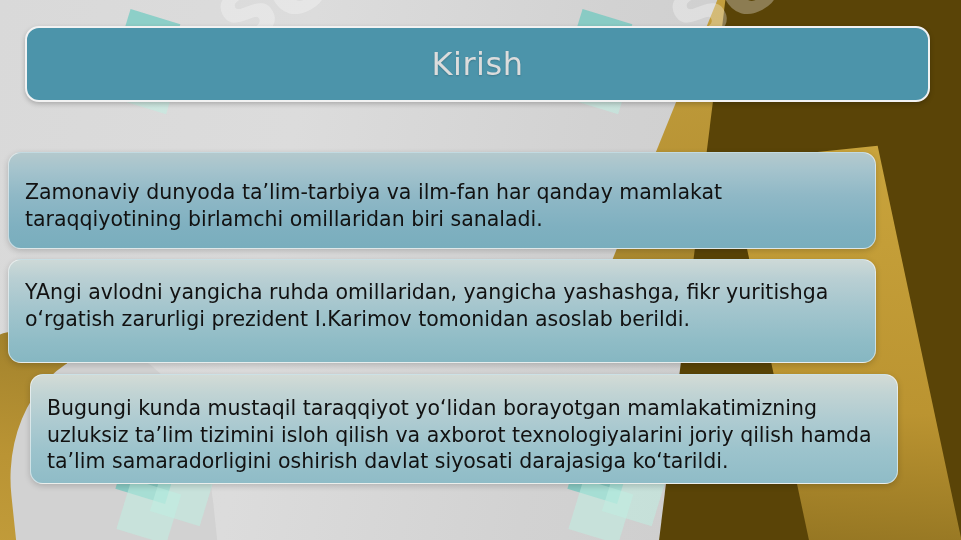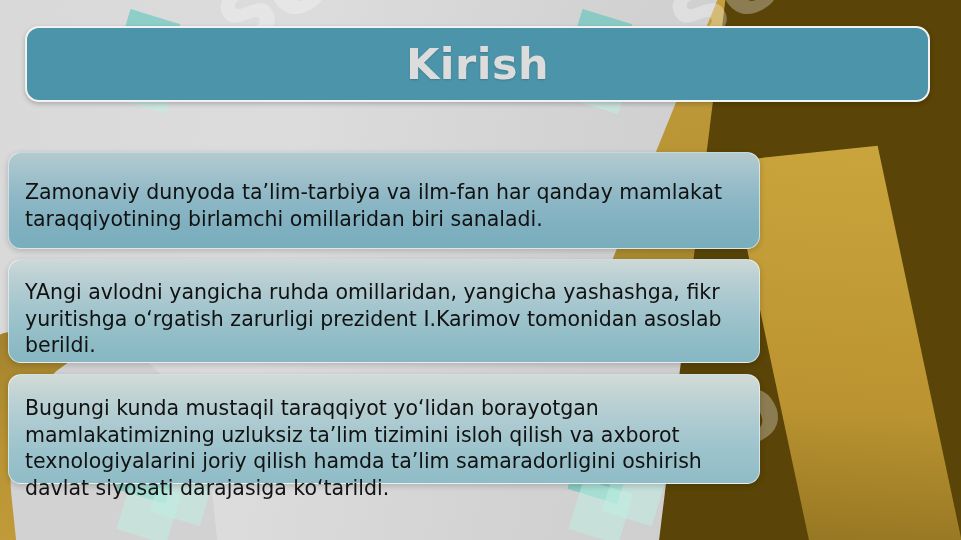--- a/index.html
+++ b/index.html
@@ -168,32 +168,32 @@
     background: #4c94aa;
     border: 2px solid #f2f2f2;
     border-radius: 14px;
     box-shadow: 0 2px 5px rgba(0,0,0,.22);
     display: flex;
     align-items: center;
     justify-content: center;
   }
   .title-text {
     font-family: "DejaVu Sans", sans-serif;
-    font-size: 43px;
-    font-weight: 700;
+    font-size: 32px;
+    font-weight: 400;
     color: #dcdcdc;
     letter-spacing: .5px;
     text-shadow: 0 1px 2px rgba(0,0,0,.18);
   }
 
   
   .box {
     position: absolute;
     left: 8px;
-    width: 752px;
+    width: 868px;
     box-sizing: border-box;
     border-radius: 13px;
     border: 1px solid rgba(255,255,255,.55);
     box-shadow: 0 2px 6px rgba(0,0,0,.18);
     padding: 16px 14px 14px 16px;
   }
   .box p {
     margin: 0;
     font-family: "DejaVu Sans", sans-serif;
     font-size: 20.5px;
@@ -227,20 +227,21 @@
 
   #box3 {
     top: 374px;
     height: 110px;
     background: linear-gradient(180deg,
         #d3dbd6 0%,
         #c2d4d4 16%,
         #aecbd1 42%,
         #9cc3cc 70%,
         #8fbcc7 100%);
+    margin-left: 22px;
   }
   #box3 p { padding-top: 4px; }
 </style>
 </head>
 <body>
 
 <div id="slide">
 
   <div class="bg-base"></div>
   <div class="bg-olive-2"></div>

